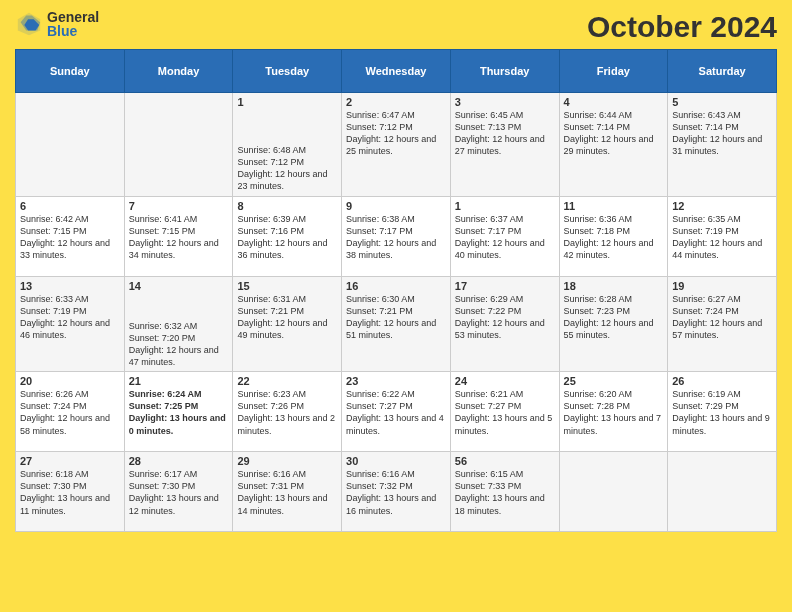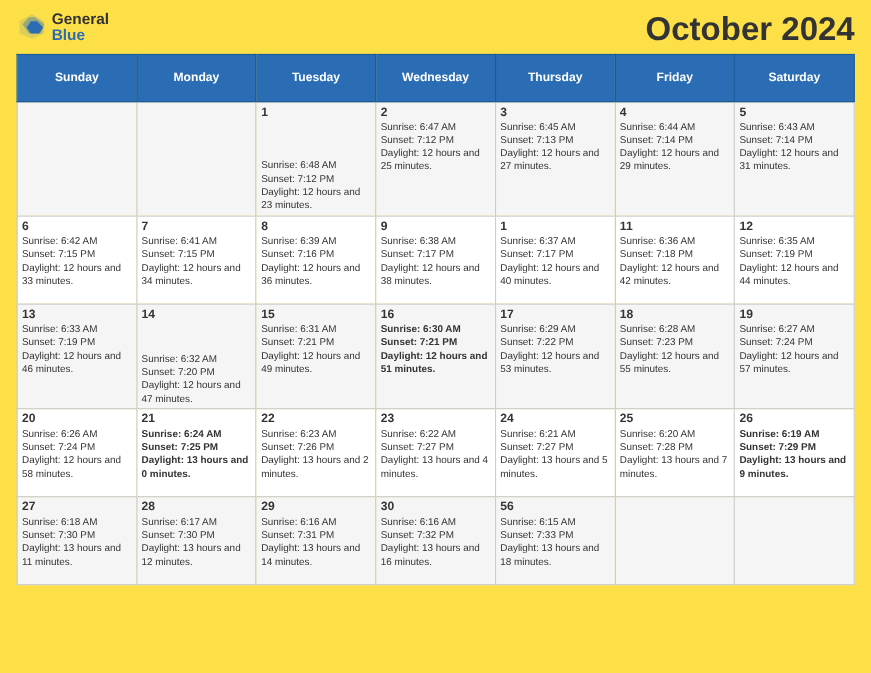--- a/index.html
+++ b/index.html
@@ -227,21 +227,21 @@
 Daylight: 12 hours and 47 minutes.</div>
           </td>
           <td>
             <span class="day-number">15</span>
             <div class="day-info" style="white-space: pre-line;">Sunrise: 6:31 AM
 Sunset: 7:21 PM
 Daylight: 12 hours and 49 minutes.</div>
           </td>
           <td>
             <span class="day-number">16</span>
-            <div class="day-info" style="white-space: pre-line; font-weight: bold;">Sunrise: 6:30 AM
+            <div class="day-info" style="white-space: pre-line;">Sunrise: 6:30 AM
 Sunset: 7:21 PM
 Daylight: 12 hours and 51 minutes.</div>
           </td>
           <td>
             <span class="day-number">17</span>
             <div class="day-info" style="white-space: pre-line;">Sunrise: 6:29 AM
 Sunset: 7:22 PM
 Daylight: 12 hours and 53 minutes.</div>
           </td>
           <td>
@@ -289,21 +289,21 @@
 Daylight: 13 hours and 5 minutes.</div>
           </td>
           <td>
             <span class="day-number">25</span>
             <div class="day-info" style="white-space: pre-line;">Sunrise: 6:20 AM
 Sunset: 7:28 PM
 Daylight: 13 hours and 7 minutes.</div>
           </td>
           <td>
             <span class="day-number">26</span>
-            <div class="day-info" style="white-space: pre-line; font-weight: bold;">Sunrise: 6:19 AM
+            <div class="day-info" style="white-space: pre-line;">Sunrise: 6:19 AM
 Sunset: 7:29 PM
 Daylight: 13 hours and 9 minutes.</div>
           </td>
         </tr>
         <tr>
           <td>
             <span class="day-number">27</span>
             <div class="day-info" style="white-space: pre-line;">Sunrise: 6:18 AM
 Sunset: 7:30 PM
 Daylight: 13 hours and 11 minutes.</div>

